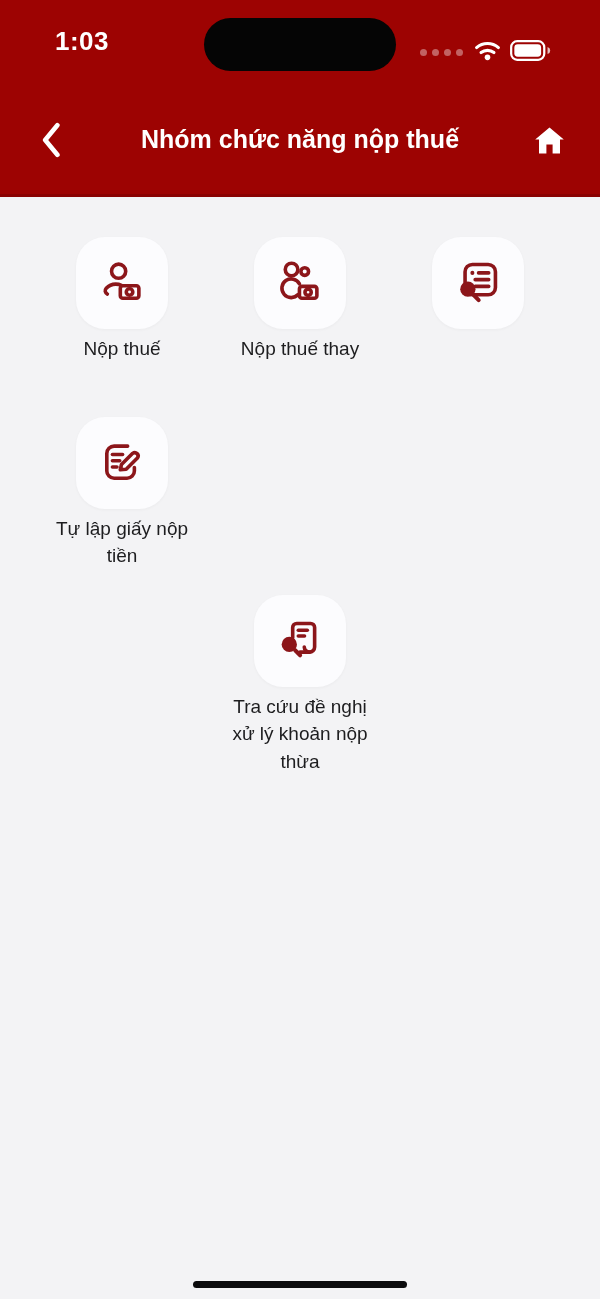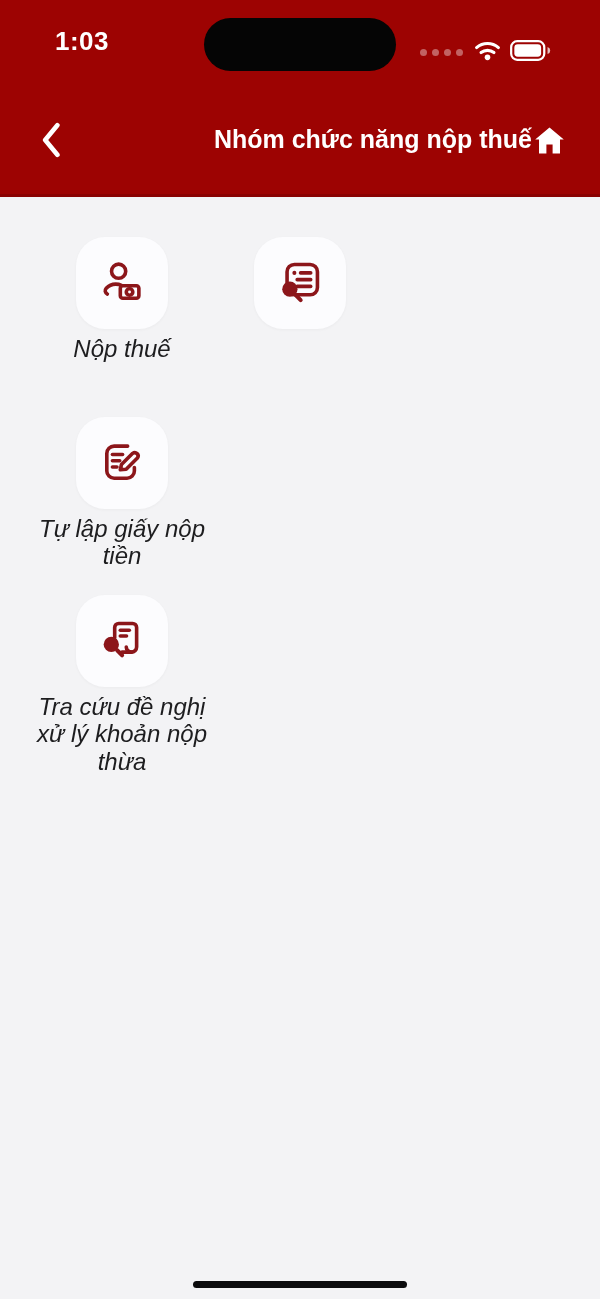--- a/index.html
+++ b/index.html
@@ -43,51 +43,50 @@
     width:7px; height:7px; border-radius:50%;
     background:rgba(255,255,255,.38); display:block;
   }
   .nav-bar {
     height:104px;
     display:flex; align-items:center; justify-content:space-between;
     padding:0 34px;
   }
   .nav-title {
     font-size:25px; font-weight:600; color:#fff;
-    flex:1; text-align:right;
+    flex:1; text-align:center;
     margin-top:-6px;
   }
   .icon-btn { width:34px; height:34px; display:flex; align-items:center; justify-content:center; }
   
   .grid-row {
     display:flex;
     padding:0 33px;
   }
   .row-1 { margin-top:40px; }
   .row-2 { margin-top:54px; }
-  .row-3 { margin-top:25px; }
+  .row-3 { margin-top:25px;justify-content:center; }
   .cell {
     width:178px;
     display:flex; flex-direction:column; align-items:center;
   }
   .tile {
     width:92px; height:92px;
     background:#FCFCFE;
     border-radius:29px;
     display:flex; align-items:center; justify-content:center;
     box-shadow:0 1px 3px rgba(40,40,60,.04);
     margin-bottom:6px;
   }
   .tile svg { width:54px; height:54px; }
   .label {
-    font-size:24px; line-height:27.5px;
+    font-size:19px; line-height:27.5px;
     color:#1D1D1F;
     text-align:center;
     white-space:pre-line;
-    font-style:italic;
   }
   
   .home-indicator {
     position:absolute; left:193px; bottom:11px;
     width:214px; height:7px; border-radius:4px;
     background:#0B0B0D;
   }
   .mi { stroke:#8C161A; fill:none; stroke-width:3.2; stroke-linecap:round; stroke-linejoin:round; }
   .mi-fill { fill:#8C161A; stroke:none; }
 </style>
@@ -146,20 +145,32 @@
     <div class="cell">
       <div class="tile">
         <svg viewBox="0 0 48 48">
           <circle class="mi" cx="21" cy="13.5" r="6.3"></circle>
           <path class="mi" d="M11 33.8c-2.1-1-2.6-3.4-1-5.1 2-2.2 5-3.7 8.4-3.7 1.9 0 3.6.4 5.1 1.1"></path>
           <rect class="mi" x="22.5" y="26.5" width="16.5" height="11" rx="2.2"></rect>
           <circle class="mi" cx="30.7" cy="32" r="2.9"></circle>
         </svg>
       </div>
       <div class="label">Nộp thuế</div>
+    </div>
+    <div class="cell">
+      <div class="tile">
+        <svg viewBox="0 0 48 48">
+          <circle class="mi" cx="16.5" cy="12" r="5.6"></circle>
+          <circle class="mi" cx="28.2" cy="13.8" r="3.4"></circle>
+          <path class="mi" d="M23.5 24.7a8.3 8.3 0 1 0-1.2 9.6"></path>
+          <rect class="mi" x="23.5" y="27" width="15.5" height="10.5" rx="2.2"></rect>
+          <circle class="mi" cx="31.2" cy="32.2" r="2.8"></circle>
+        </svg>
+      </div>
+      <div class="label">Nộp thuế thay</div>
     </div>
     <div class="cell">
       <div class="tile">
         <svg viewBox="0 0 48 48">
           <rect class="mi" x="12.5" y="7.5" width="27" height="27" rx="6.5"></rect>
           <circle class="mi-fill" cx="19" cy="15" r="1.8"></circle>
           <line class="mi" x1="24.5" y1="15" x2="33.5" y2="15"></line>
           <line class="mi" x1="21.5" y1="21" x2="33.5" y2="21"></line>
           <line class="mi" x1="21.5" y1="27" x2="33.5" y2="27"></line>
           <circle class="mi-fill" cx="15" cy="29.5" r="6.8"></circle>

